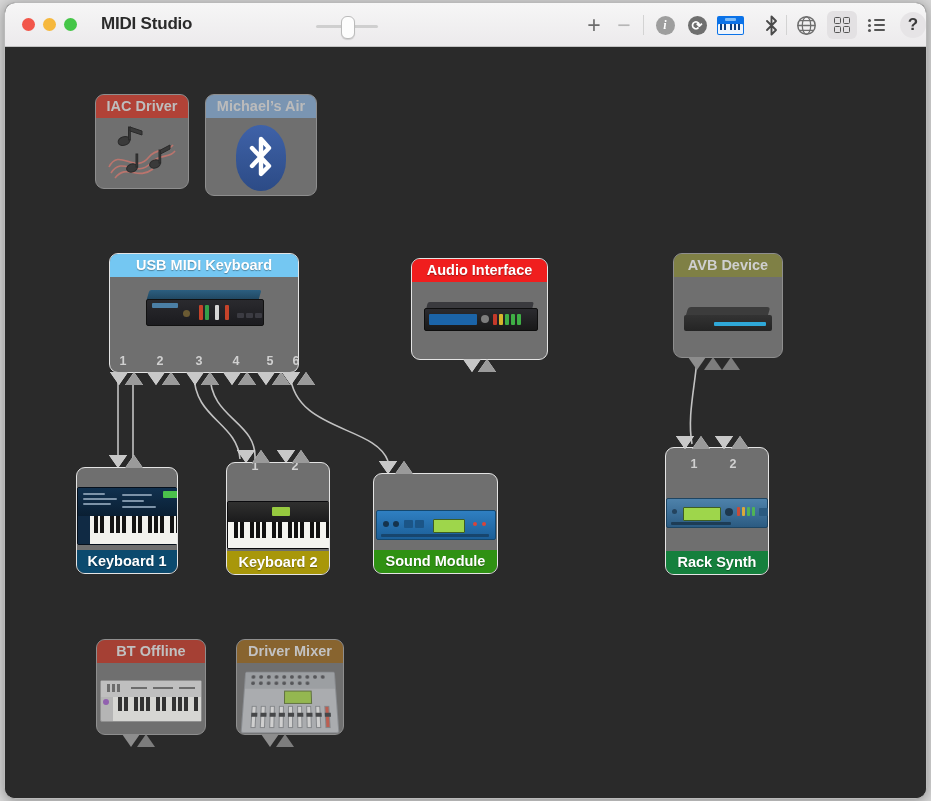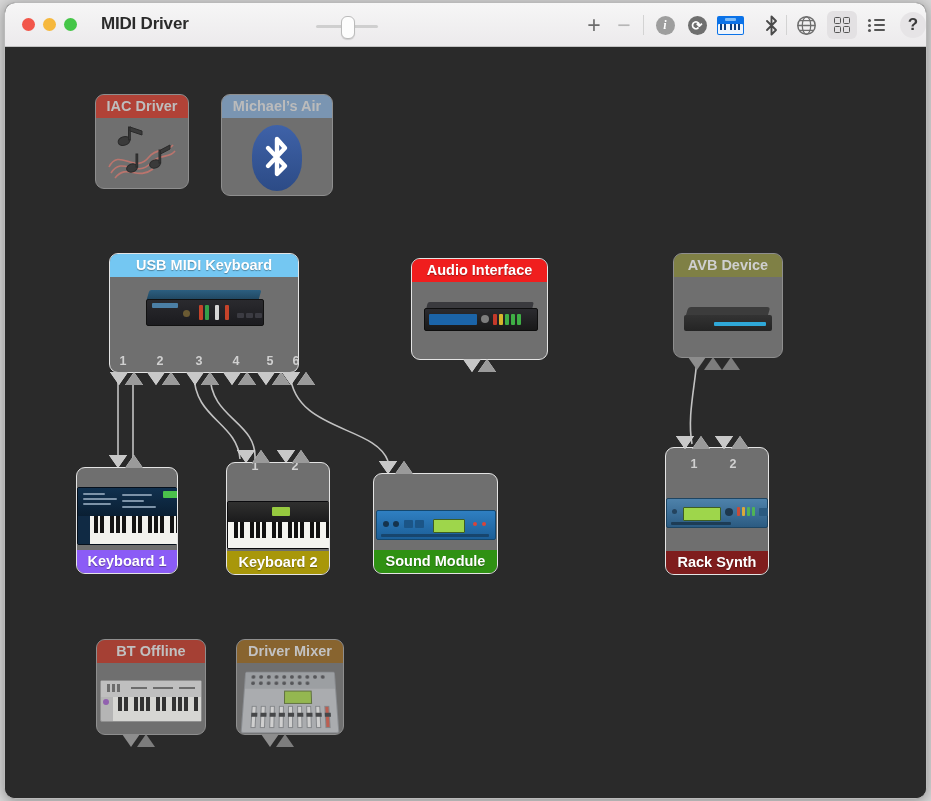--- a/index.html
+++ b/index.html
@@ -269,21 +269,21 @@
 </head>
 <body>
 
 <div id="window">
 
   <div id="titlebar">
     <div class="traffic tl-close"></div>
     <div class="traffic tl-min"></div>
     <div class="traffic tl-max"></div>
 
-    <div id="app-title">MIDI Driver</div>
+    <div id="app-title">MIDI Studio</div>
 
     <div id="zoom-slider">
       <div class="track"></div>
       <div class="knob"></div>
     </div>
 
 
     <div class="tb-btn" style="left:578px;">
       <span style="font-size:23px;color:#6d6d6d;">+</span>
     </div>
@@ -389,21 +389,21 @@
             <ellipse cx="27" cy="45" rx="5.5" ry="4" transform="rotate(-18 27 45)"></ellipse>
             <rect x="31" y="31" width="1.7" height="13"></rect>
             <ellipse cx="50" cy="41" rx="5.5" ry="4" transform="rotate(-18 50 41)"></ellipse>
             <rect x="54" y="27" width="1.7" height="13"></rect>
             <path d="M55.5,27 L65,22 L65,26 L55.5,31 Z"></path>
           </g>
         </svg>
       </div>
     </div>
 
-    <div class="device dim" style="left:204px;top:47px;width:112px;height:102px;">
+    <div class="device dim" style="left:188px;top:47px;width:112px;height:102px;">
       <div class="dev-label top dimtext" style="background:#7d9fc4;opacity:.8;">Michael’s Air</div>
       <div class="dev-art" style="top:23px;height:79px;">
         <div class="hw-bt-oval">
           <svg width="26" height="44" viewBox="0 0 26 44">
             <path d="M4,12 L21,30 L13,38 L13,3 L21,12 L4,30" stroke="#ffffff" stroke-width="4.4" fill="none" stroke-linejoin="round" stroke-linecap="round"></path>
           </svg>
         </div>
       </div>
     </div>
 
@@ -503,21 +503,21 @@
               <div class="bk" style="left:42px"></div>
             <div class="bk" style="left:48px"></div>
               <div class="bk" style="left:58px"></div>
             <div class="bk" style="left:64px"></div>
               <div class="bk" style="left:70px"></div>
             <div class="bk" style="left:80px"></div>
               <div class="bk" style="left:86px"></div>
           </div>
         </div>
       </div>
-      <div class="dev-label bottom" style="background:#8b5cf6;">Keyboard 1</div>
+      <div class="dev-label bottom" style="background:#0c4a6e;">Keyboard 1</div>
     </div>
     <div class="tri tri-down" style="left:104px;top:408px;"></div>
     <div class="tri tri-up" style="left:120px;top:408px;"></div>
 
     <div class="device" style="left:221px;top:415px;width:104px;height:113px;">
       <div class="dev-art" style="top:34px;height:56px;">
         <div class="hw hw-kb2">
           <div class="panel2">
               <div class="lcd"></div>
             </div>
@@ -572,21 +572,21 @@
           <div class="dot" style="left:5px;top:10px;width:5px;height:5px;background:#24445f;"></div>
           <div class="dot" style="left:58px;top:9px;width:8px;height:8px;border-radius:50%;background:#1d374d;"></div>
           <div class="bar" style="left:70px;top:8px;width:3px;height:9px;background:#c64c3a;"></div>
           <div class="bar" style="left:75px;top:8px;width:3px;height:9px;background:#d9a93a;"></div>
           <div class="bar" style="left:80px;top:8px;width:3px;height:9px;background:#4fb356;"></div>
           <div class="bar" style="left:85px;top:8px;width:3px;height:9px;background:#4fb356;"></div>
           <div class="bar" style="left:92px;top:9px;width:9px;height:8px;background:#2a5a80;"></div>
           <div class="bar" style="left:4px;bottom:2px;width:60px;height:3px;background:#1d3c55;"></div>
         </div>
       </div>
-      <div class="dev-label bottom" style="background:#7f1d1d;">Rack Synth</div>
+      <div class="dev-label bottom" style="background:#15803d;">Rack Synth</div>
     </div>
     <div class="portnum" style="left:679px;top:410px;">1</div>
     <div class="portnum" style="left:718px;top:410px;">2</div>
     <div class="tri tri-down" style="left:671px;top:389px;"></div>
     <div class="tri tri-up" style="left:687px;top:389px;"></div>
     <div class="tri tri-down" style="left:710px;top:389px;"></div>
     <div class="tri tri-up" style="left:726px;top:389px;"></div>
 
     <div class="device dim" style="left:79px;top:592px;width:110px;height:96px;">
       <div class="dev-label top dimtext" style="background:#b0392b;opacity:.85;">BT Offline</div>

